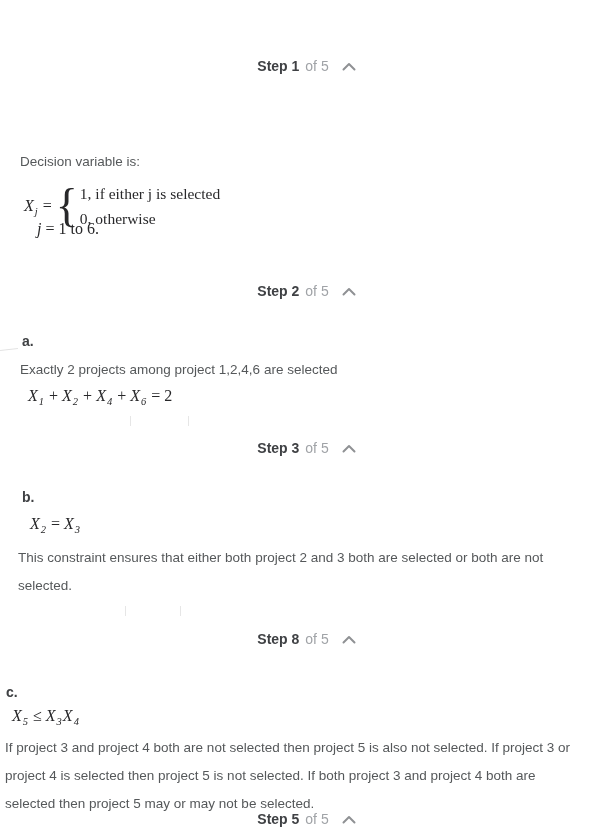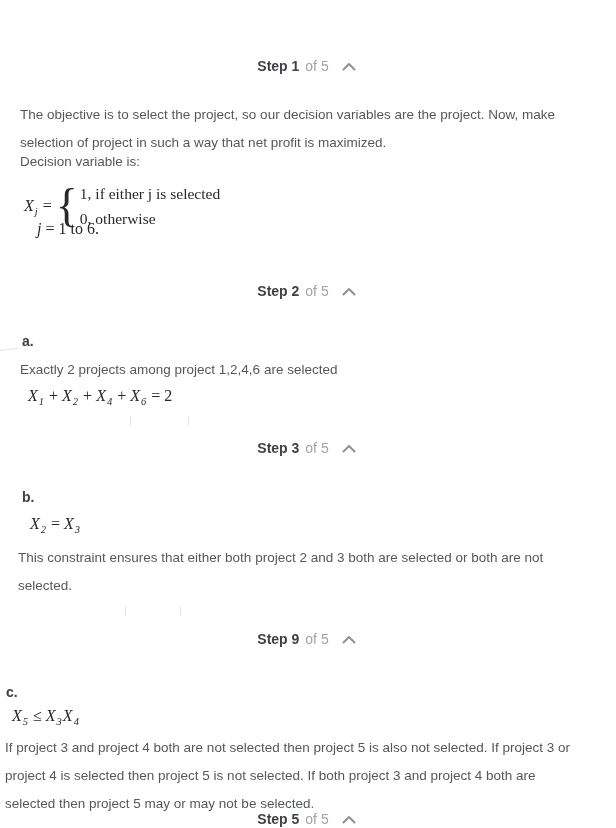--- a/index.html
+++ b/index.html
@@ -43,22 +43,20 @@
   <div class="step-header" style="top:8px;">
     <span class="step-bold">Step 1</span>
     <span class="step-of">of 5</span>
     <button class="chevron-btn" aria-label="collapse step">
       <svg width="14" height="9" viewBox="0 0 14 9">
           <polyline points="1.5,7.5 7,2 12.5,7.5" fill="none" stroke="#8f9194" stroke-width="2" stroke-linecap="round" stroke-linejoin="round"></polyline>
         </svg>
     </button>
   </div>
 
-  <div class="para" style="top:53px;left:20px;width:580px;">The objective is to select the project, so our decision variables are the project. Now, make
-selection of project in such a way that net profit is maximized.</div>
   <div class="para" style="top:100px;left:20px;">Decision variable is:</div>
 
   <div class="math piecewise" style="top:133px;left:24px;">
     <span class="lhs"><span>X</span><sub>j</sub><span class="up"> = </span></span>
     <span class="brace">{</span>
     <span class="cases">
       <span class="case">1, if either j is selected</span>
       <span class="case">0, otherwise</span>
     </span>
   </div>
@@ -92,21 +90,21 @@
   </div>
 
   <div class="sec-label" style="top:441px;left:22px;">b.</div>
   <div class="math" style="top:467px;left:30px;"><span>X</span><sub>2</sub><span class="up"> = </span><span>X</span><sub>3</sub></div>
   <div class="para" style="top:496px;left:18px;width:585px;">This constraint ensures that either both project 2 and 3 both are selected or both are not
 selected.</div>
   <div class="artifact-v" style="top:558px;left:125px;"></div>
   <div class="artifact-v" style="top:558px;left:180px;"></div>
 
   <div class="step-header" style="top:581px;">
-    <span class="step-bold">Step 9</span>
+    <span class="step-bold">Step 8</span>
     <span class="step-of">of 5</span>
     <button class="chevron-btn" aria-label="collapse step">
       <svg width="14" height="9" viewBox="0 0 14 9">
           <polyline points="1.5,7.5 7,2 12.5,7.5" fill="none" stroke="#8f9194" stroke-width="2" stroke-linecap="round" stroke-linejoin="round"></polyline>
         </svg>
     </button>
   </div>
 
   <div class="sec-label" style="top:636px;left:6px;">c.</div>
   <div class="math" style="top:659px;left:12px;"><span>X</span><sub>5</sub><span class="up"> ≤ </span><span>X</span><sub>3</sub><span>X</span><sub>4</sub></div>

